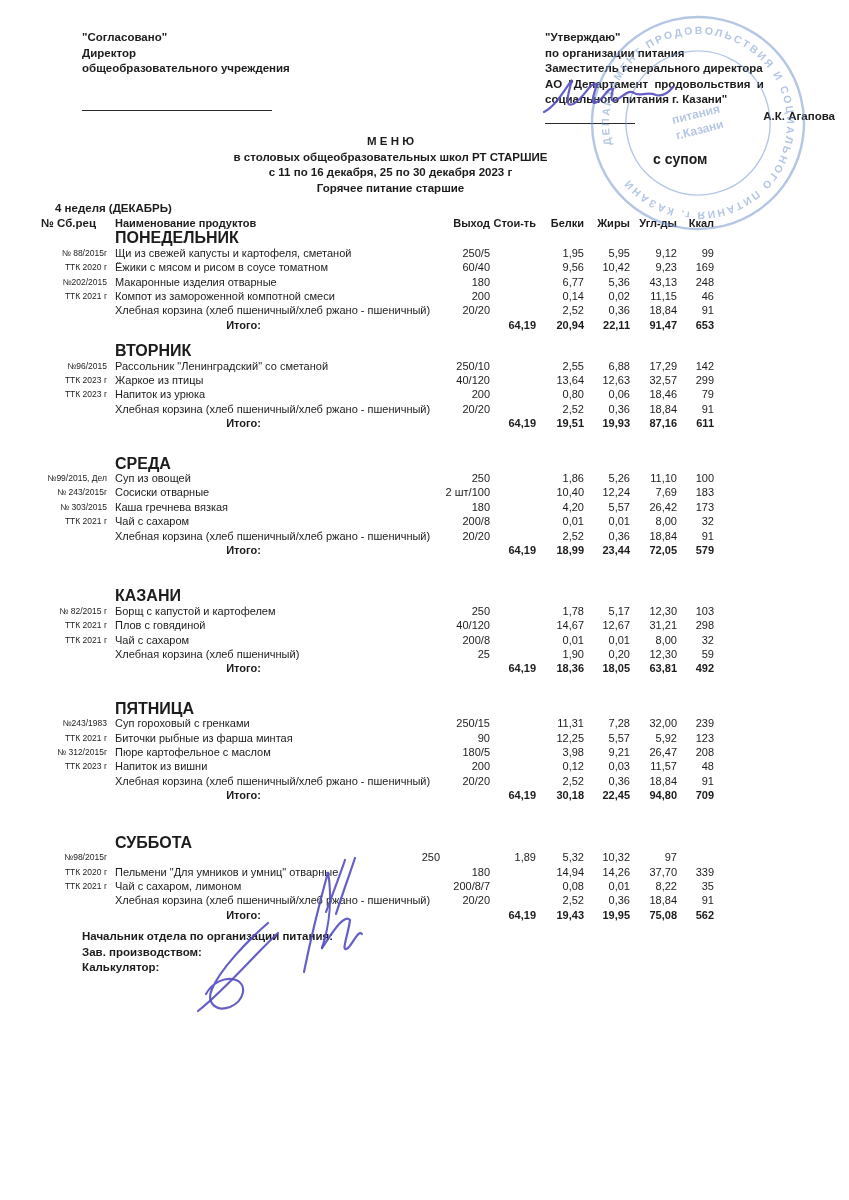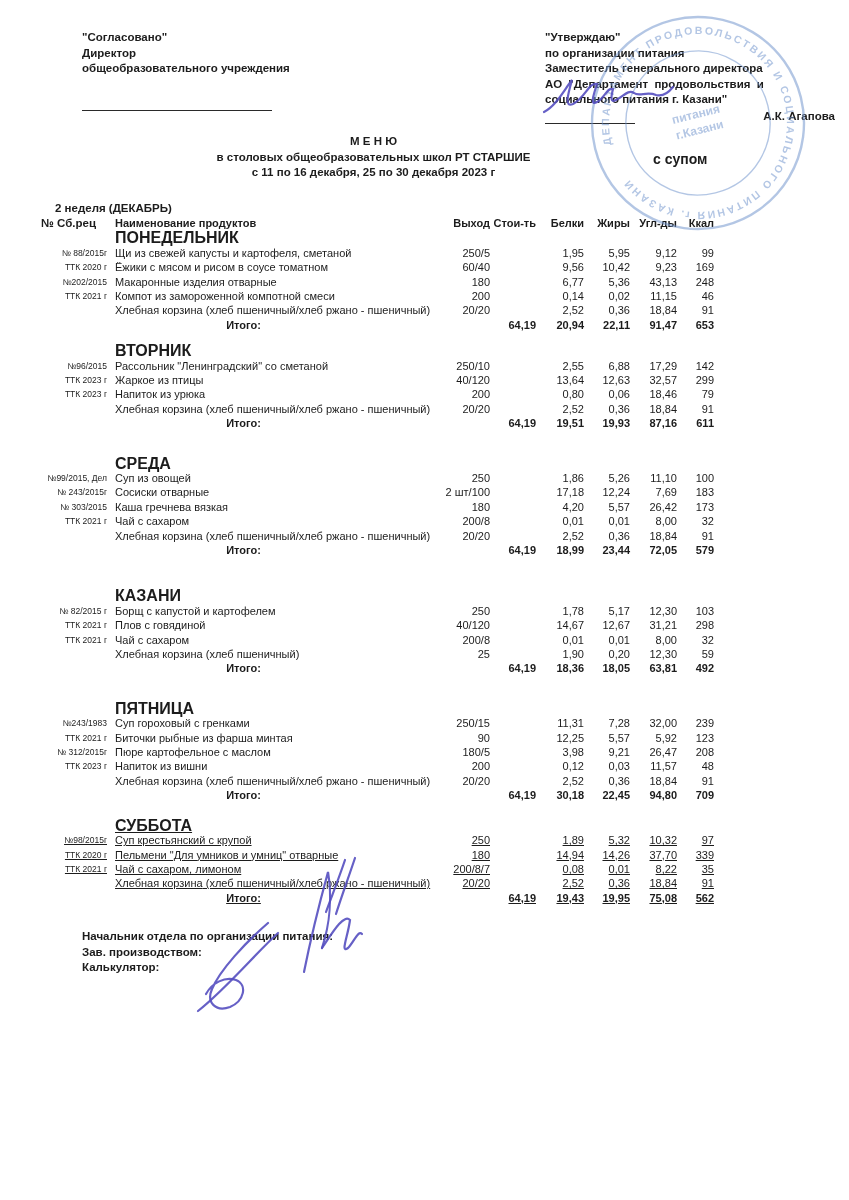--- a/index.html
+++ b/index.html
@@ -10,41 +10,41 @@
   }
   
   .hdr-left{position:absolute;left:82px;top:30px;width:280px;font-weight:bold;font-size:11.5px;line-height:15.5px;}
   .hdr-left .sig-line{margin-top:33px;width:190px;border-bottom:1.6px solid #2a2a2a;height:0;}
   .hdr-right{position:absolute;left:545px;top:30px;width:290px;font-weight:bold;font-size:11.5px;line-height:15.5px;}
   .hdr-right .l4{word-spacing:3px;}
   .sig-row{display:flex;align-items:flex-end;margin-top:1px;justify-content:space-between;}
   .sig-row .sig-line{width:90px;border-bottom:1.6px solid #2a2a2a;height:13px;}
   .sig-row .signer{margin-left:6px;}
   
-  .title{position:absolute;left:0;top:134px;width:747px;text-align:center;font-weight:bold;font-size:11.5px;line-height:15.5px;}
+  .title{position:absolute;left:17px;top:134px;width:747px;text-align:center;font-weight:bold;font-size:11.5px;line-height:15.5px;}
   .side-note{position:absolute;left:653px;top:151px;font-weight:bold;font-size:14px;z-index:4;}
   
   .menu-table{position:absolute;left:33px;top:201px;width:714px;font-size:11px;}
   .week-label{font-weight:bold;font-size:11.5px;line-height:14.5px;margin-left:22px;}
   .grid-row{display:grid;grid-template-columns:79px 328px 50px 46px 48px 46px 47px 37px;line-height:14.4px;}
   .cols-header{font-weight:bold;line-height:14.8px;}
   .c-code{text-align:right;font-size:8.5px;padding-right:5px;white-space:nowrap;align-self:center;padding-left:8px;}
   .cols-header .c-code{text-align:left;font-size:11.5px;padding-right:0;}
   .c-name{padding-left:3px;white-space:nowrap;}
   .c-num{text-align:right;white-space:nowrap;}
   .day-label{font-weight:bold;font-size:16px;}
   .total-row{font-weight:bold;}
   .c-total-label{text-align:center;padding-right:65px;font-weight:bold;}
   .note{font-size:11px;}
   .day-section{margin-top:12px;}
   .day-section:nth-child(1){margin-top:1px;}
   .day-section:nth-child(3){margin-top:26px;}
   .day-section:nth-child(4){margin-top:32px;}
   .day-section:nth-child(5){margin-top:26px;}
-  .day-section:nth-child(6){margin-top:16px;text-decoration:underline;}
+  .day-section:nth-child(6){margin-top:33px;}
   
   .footer{position:absolute;left:82px;top:929px;font-size:11.5px;line-height:15.5px;font-weight:bold;}
   
   .stamp{position:absolute;left:583px;top:8px;z-index:3;pointer-events:none;opacity:.52;}
   .ink{position:absolute;z-index:5;pointer-events:none;}
   .ink path{fill:none;stroke:var(--ink,#554fc0);stroke-width:2.2;stroke-linecap:round;opacity:.9;}
 </style>
 </head>
 <body>
 
@@ -66,25 +66,26 @@
     <div class="sig-row">
       <span class="sig-line"></span>
       <span class="signer">А.К. Агапова</span>
     </div>
   </div>
 
   <div class="title">
     <div>М Е Н Ю</div>
     <div>в столовых общеобразовательных школ РТ СТАРШИЕ</div>
     <div>с 11 по 16 декабря, 25 по 30 декабря 2023 г</div>
+    <div>Горячее питание старшие</div>
   </div>
   <div class="side-note">с супом</div>
 
   <div class="menu-table">
-    <div class="week-label">2 неделя (ДЕКАБРЬ)</div>
+    <div class="week-label">4 неделя (ДЕКАБРЬ)</div>
     <div class="grid-row cols-header">
       <div class="c-code">№ Сб.рец</div>
       <div class="c-name">Наименование продуктов</div>
       <div class="c-num">Выход</div>
       <div class="c-num">Стои-ть</div>
       <div class="c-num">Белки</div>
       <div class="c-num">Жиры</div>
       <div class="c-num">Угл-ды</div>
       <div class="c-num">Ккал</div>
     </div>
@@ -224,21 +225,21 @@
             <div class="c-num">1,86</div>
             <div class="c-num">5,26</div>
             <div class="c-num">11,10</div>
             <div class="c-num">100</div>
           </div>
           <div class="grid-row">
             <div class="c-code">№ 243/2015г</div>
             <div class="c-name"><span>Сосиски отварные</span></div>
             <div class="c-num">2 шт/100</div>
             <div class="c-num"></div>
-            <div class="c-num">17,18</div>
+            <div class="c-num">10,40</div>
             <div class="c-num">12,24</div>
             <div class="c-num">7,69</div>
             <div class="c-num">183</div>
           </div>
           <div class="grid-row">
             <div class="c-code">№ 303/2015</div>
             <div class="c-name"><span>Каша гречнева вязкая</span></div>
             <div class="c-num">180</div>
             <div class="c-num"></div>
             <div class="c-num">4,20</div>
@@ -399,21 +400,20 @@
             <div class="c-num">709</div>
           </div>
         </section>
         <section class="day-section">
           <div class="grid-row">
             <div class="c-code"></div>
             <div class="c-name day-label">СУББОТА</div>
           </div>
           <div class="grid-row">
             <div class="c-code">№98/2015г</div>
-            <div class="c-name"><span>Суп крестьянский с крупой</span></div>
             <div class="c-num">250</div>
             <div class="c-num"></div>
             <div class="c-num">1,89</div>
             <div class="c-num">5,32</div>
             <div class="c-num">10,32</div>
             <div class="c-num">97</div>
           </div>
           <div class="grid-row">
             <div class="c-code">ТТК 2020 г</div>
             <div class="c-name"><span>Пельмени "Для умников и умниц" отварные</span></div>

